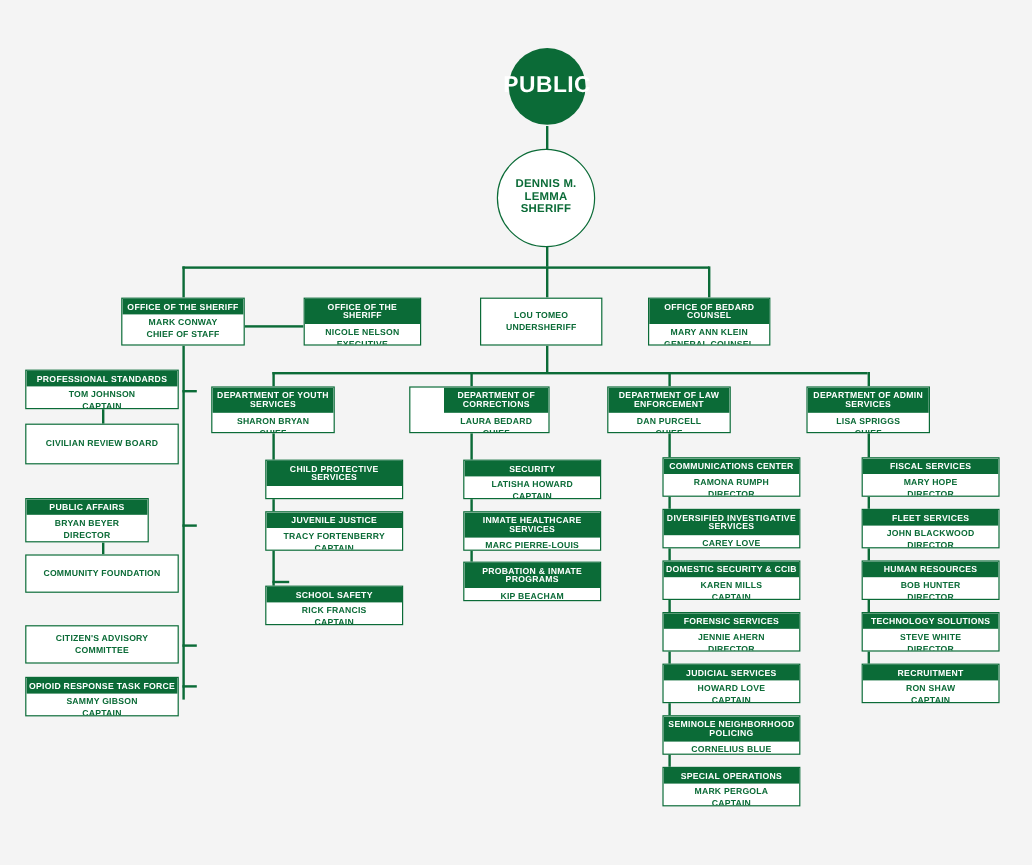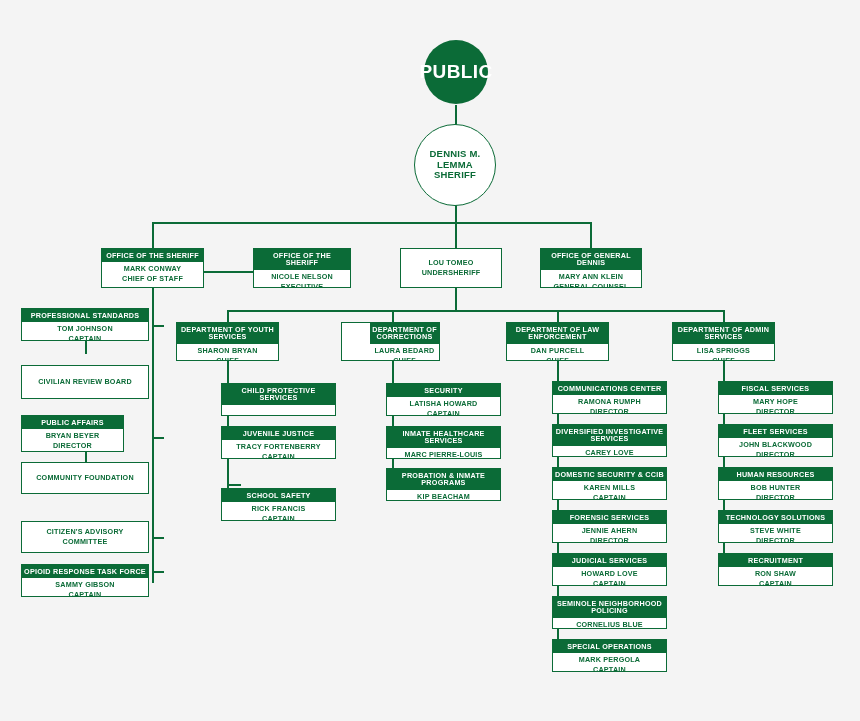--- a/index.html
+++ b/index.html
@@ -183,36 +183,36 @@
   </div>
 
   <div class="box plain" style="left:400px; top:248px; width:102px; height:40px;">
     <div class="bdy">
       <span class="ln">LOU TOMEO</span>
       <span class="ln">UNDERSHERIFF</span>
     </div>
   </div>
 
   <div class="box" style="left:540px; top:248px; width:102px; height:40px;">
-    <div class="hdr">OFFICE OF GENERAL DENNIS</div>
+    <div class="hdr">OFFICE OF BEDARD COUNSEL</div>
     <div class="bdy">
       <span class="ln">MARY ANN KLEIN</span>
       <span class="ln">GENERAL COUNSEL</span>
     </div>
   </div>
 
   <div class="box" style="left:21px; top:308px; width:128px; height:33px;">
     <div class="hdr">PROFESSIONAL STANDARDS</div>
     <div class="bdy">
       <span class="ln">TOM JOHNSON</span>
       <span class="ln">CAPTAIN</span>
     </div>
   </div>
 
-  <div class="box plain" style="left:21px; top:353px; width:128px; height:34px;margin-top:12px;">
+  <div class="box plain" style="left:21px; top:353px; width:128px; height:34px;">
     <div class="bdy">
       <span class="ln">CIVILIAN REVIEW BOARD</span>
     </div>
   </div>
 
   <div class="box" style="left:21px; top:415px; width:103px; height:37px;">
     <div class="hdr">PUBLIC AFFAIRS</div>
     <div class="bdy">
       <span class="ln">BRYAN BEYER</span>
       <span class="ln">DIRECTOR</span>
@@ -240,21 +240,21 @@
   </div>
 
   <div class="box" style="left:176px; top:322px; width:103px; height:39px;">
     <div class="hdr">DEPARTMENT OF YOUTH SERVICES</div>
     <div class="bdy">
       <span class="ln">SHARON BRYAN</span>
       <span class="ln">CHIEF</span>
     </div>
   </div>
 
-  <div class="box" style="left:341px; top:322px; width:99px; height:39px;padding-left:28px;">
+  <div class="box" style="left:341px; top:322px; width:117px; height:39px;padding-left:28px;">
     <div class="hdr">DEPARTMENT OF CORRECTIONS</div>
     <div class="bdy">
       <span class="ln">LAURA BEDARD</span>
       <span class="ln">CHIEF</span>
     </div>
   </div>
 
   <div class="box" style="left:506px; top:322px; width:103px; height:39px;">
     <div class="hdr">DEPARTMENT OF LAW ENFORCEMENT</div>
     <div class="bdy">

